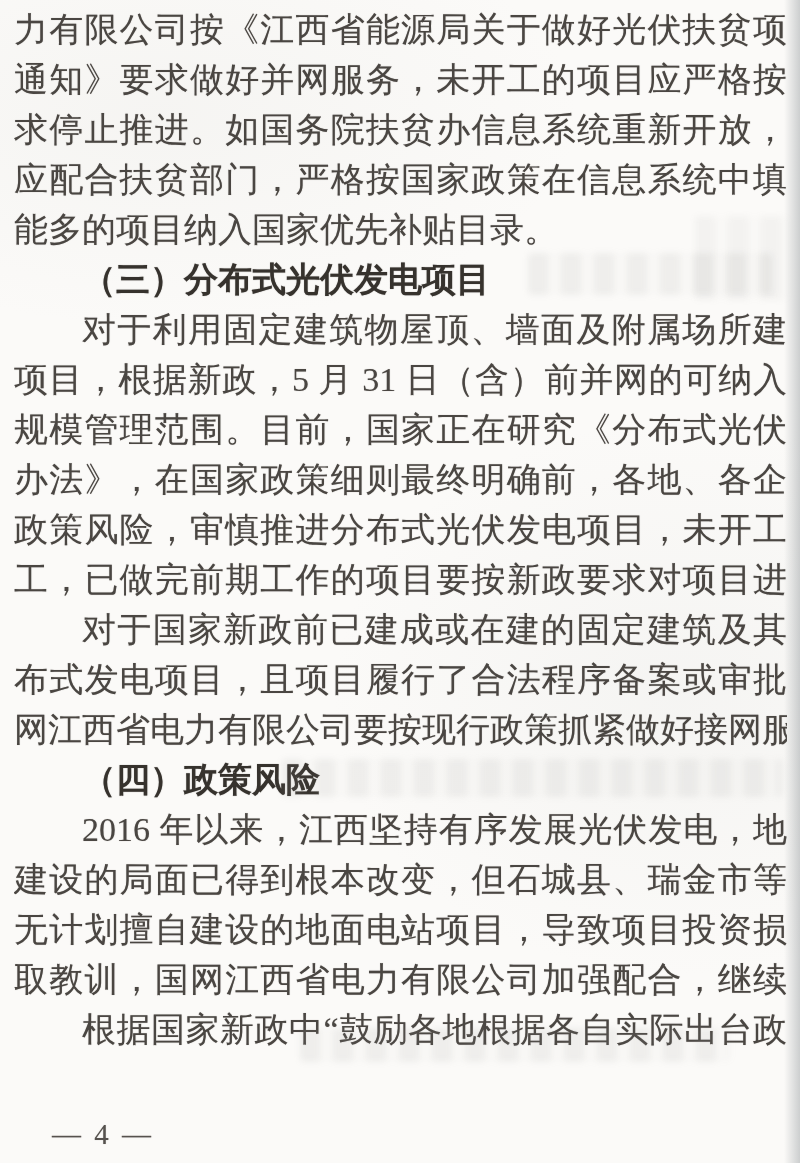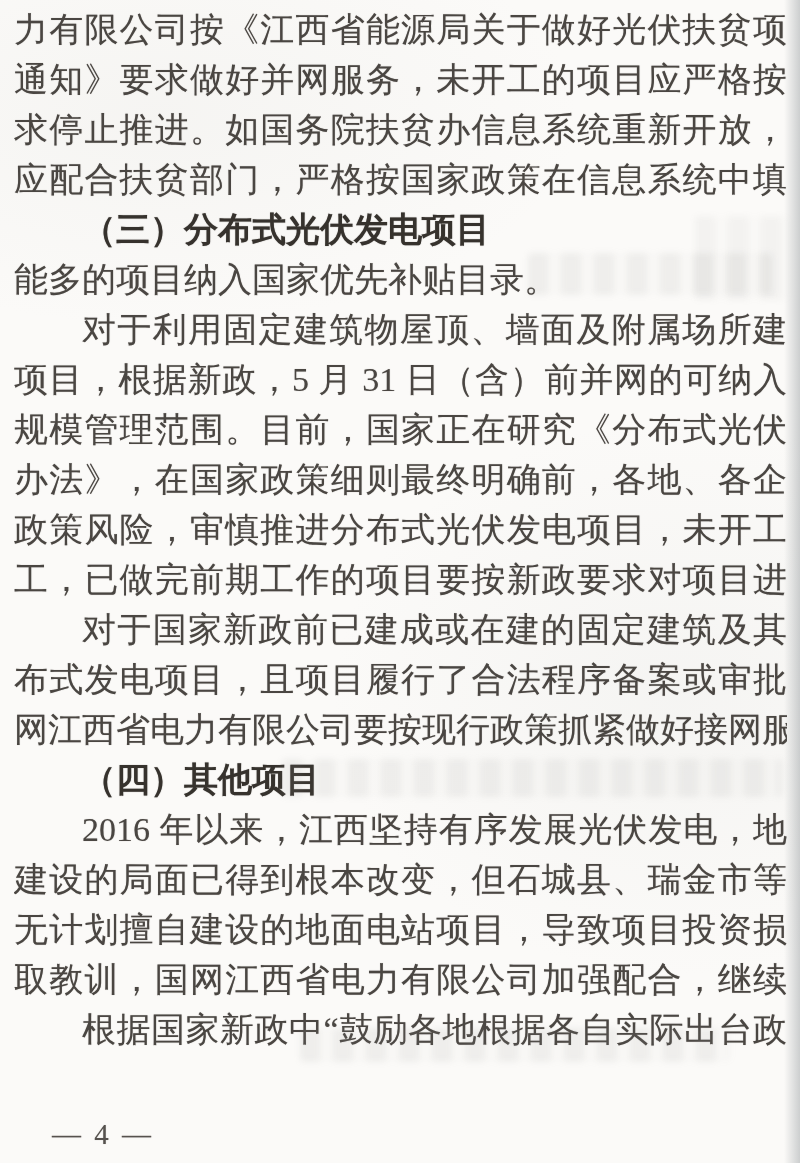--- a/index.html
+++ b/index.html
@@ -90,32 +90,32 @@
 </head>
 <body>
 
 <div class="page">
 
   <div class="text-column" id="lines-container">
       <div class="line justify">力有限公司按《江西省能源局关于做好光伏扶贫项目并网服务的</div>
       <div class="line justify">通知》要求做好并网服务，未开工的项目应严格按照国家文件要</div>
       <div class="line justify">求停止推进。如国务院扶贫办信息系统重新开放，各级发改部门</div>
       <div class="line justify">应配合扶贫部门，严格按国家政策在信息系统中填报，争取尽可</div>
+      <div class="line">能多的项目纳入国家优先补贴目录。</div>
       <div class="line heading indent">（三）分布式光伏发电项目</div>
-      <div class="line">能多的项目纳入国家优先补贴目录。</div>
       <div class="line indent justify">对于利用固定建筑物屋顶、墙面及附属场所建设的光伏发电</div>
       <div class="line justify">项目，根据新政，5 月 31 日（含）前并网的可纳入国家认可的</div>
       <div class="line justify">规模管理范围。目前，国家正在研究《分布式光伏发电项目管理</div>
       <div class="line justify">办法》，在国家政策细则最终明确前，各地、各企业应高度重视</div>
       <div class="line justify">政策风险，审慎推进分布式光伏发电项目，未开工项目暂不宜开</div>
       <div class="line justify">工，已做完前期工作的项目要按新政要求对项目进行重新评估。</div>
       <div class="line indent justify">对于国家新政前已建成或在建的固定建筑及其附属场所分</div>
       <div class="line justify">布式发电项目，且项目履行了合法程序备案或审批手续的，请国</div>
       <div class="line">网江西省电力有限公司要按现行政策抓紧做好接网服务。</div>
-      <div class="line heading indent">（四）其他项目</div>
+      <div class="line heading indent">（四）政策风险</div>
       <div class="line indent justify">2016 年以来，江西坚持有序发展光伏发电，地面电站无序</div>
       <div class="line justify">建设的局面已得到根本改变，但石城县、瑞金市等地仍出现个别</div>
       <div class="line justify">无计划擅自建设的地面电站项目，导致项目投资损失。请各地汲</div>
       <div class="line justify">取教训，国网江西省电力有限公司加强配合，继续严格控制地面</div>
       <div class="line indent justify">根据国家新政中“鼓励各地根据各自实际出台政策支持光伏</div>
     </div>
 
   <div class="bleed m1"></div>
   <div class="bleed m2"></div>
   <div class="bleed m3"></div>

